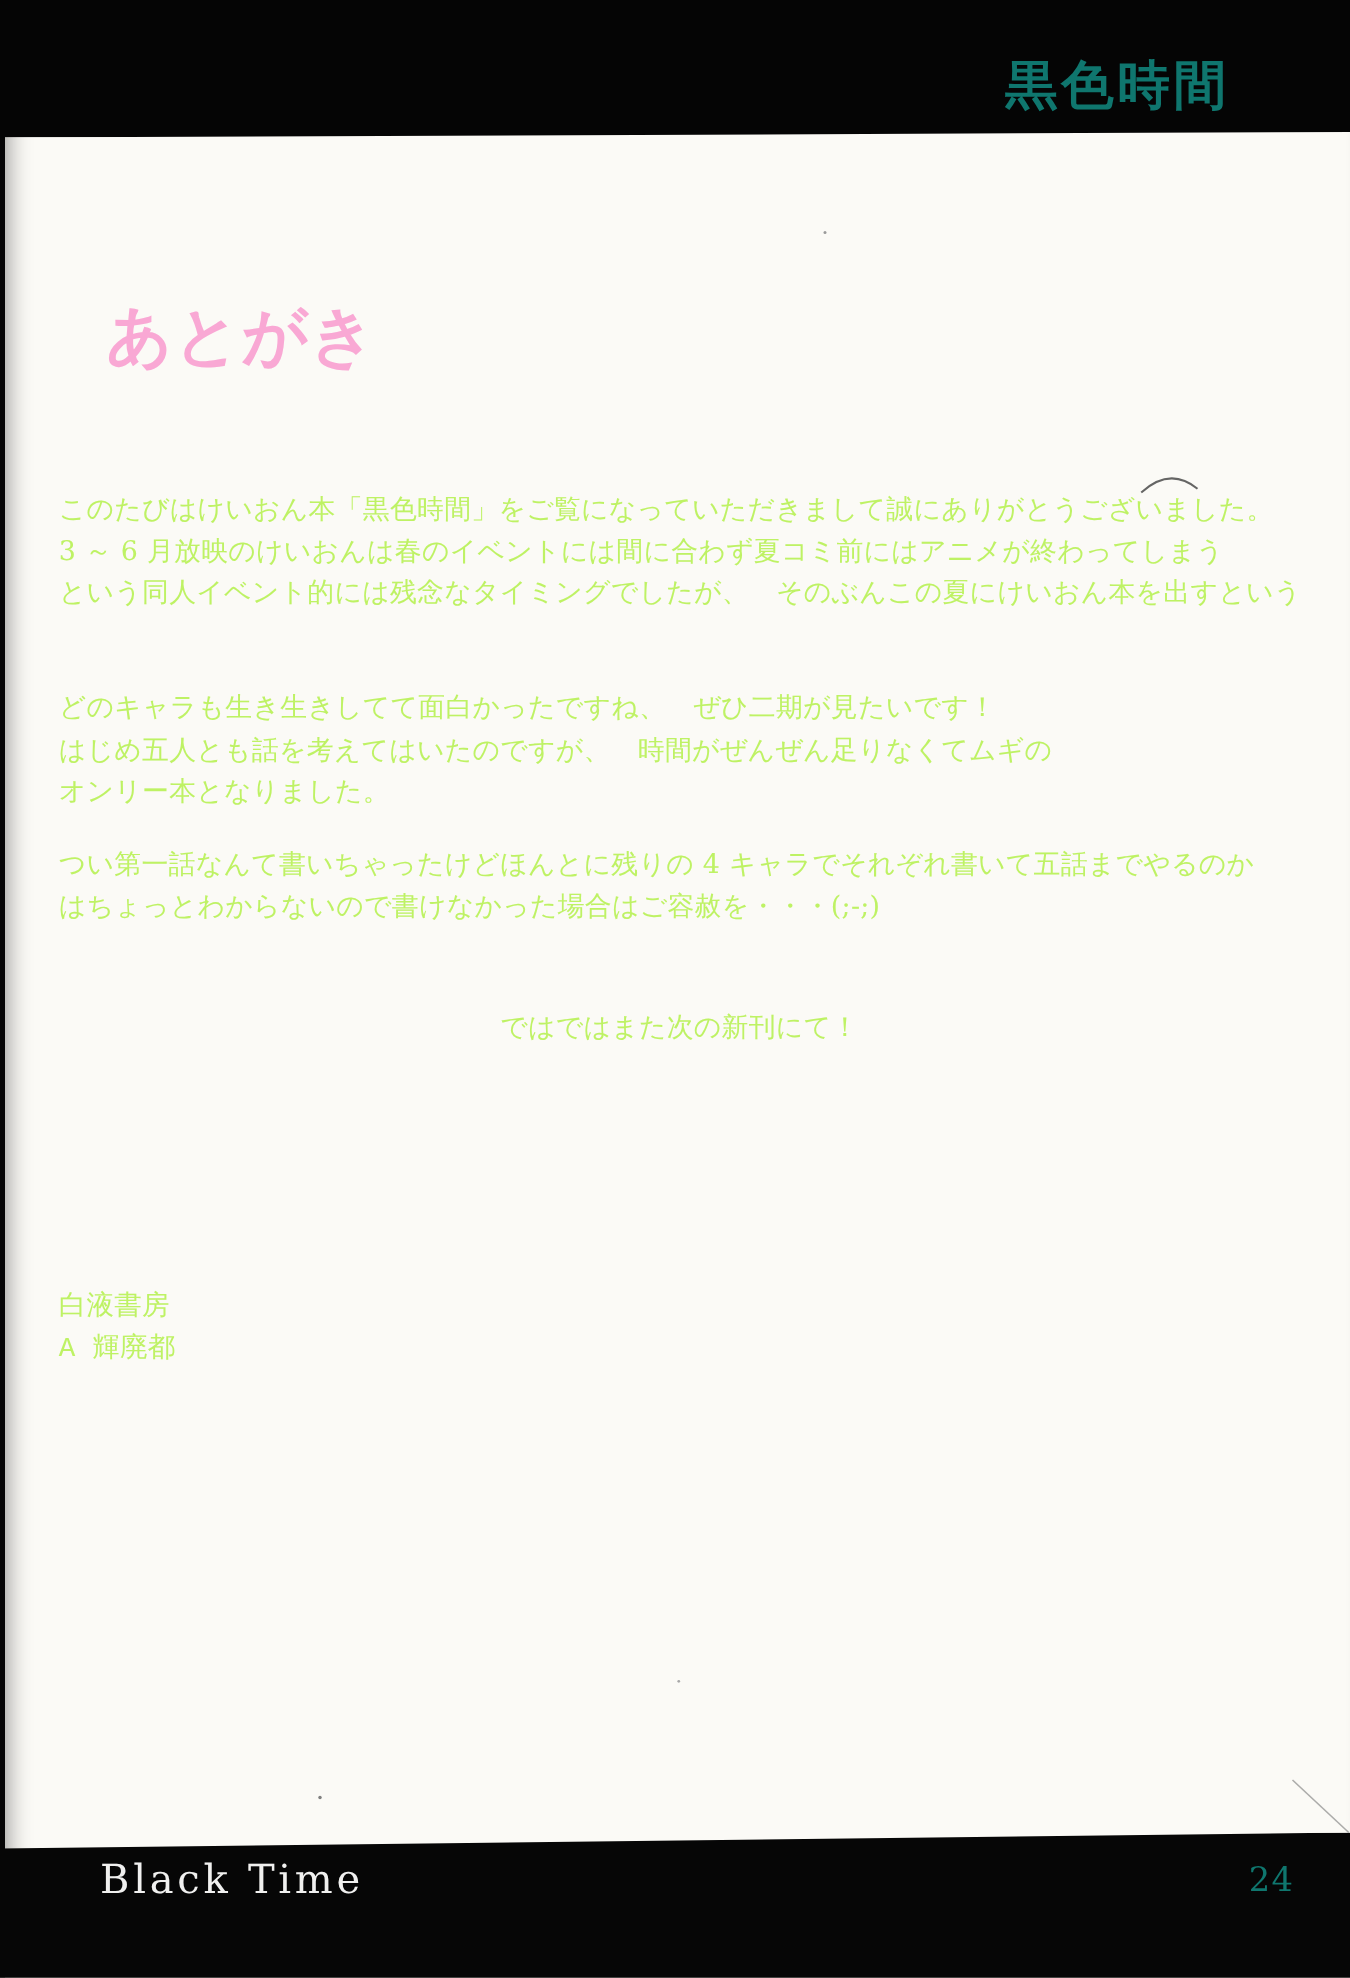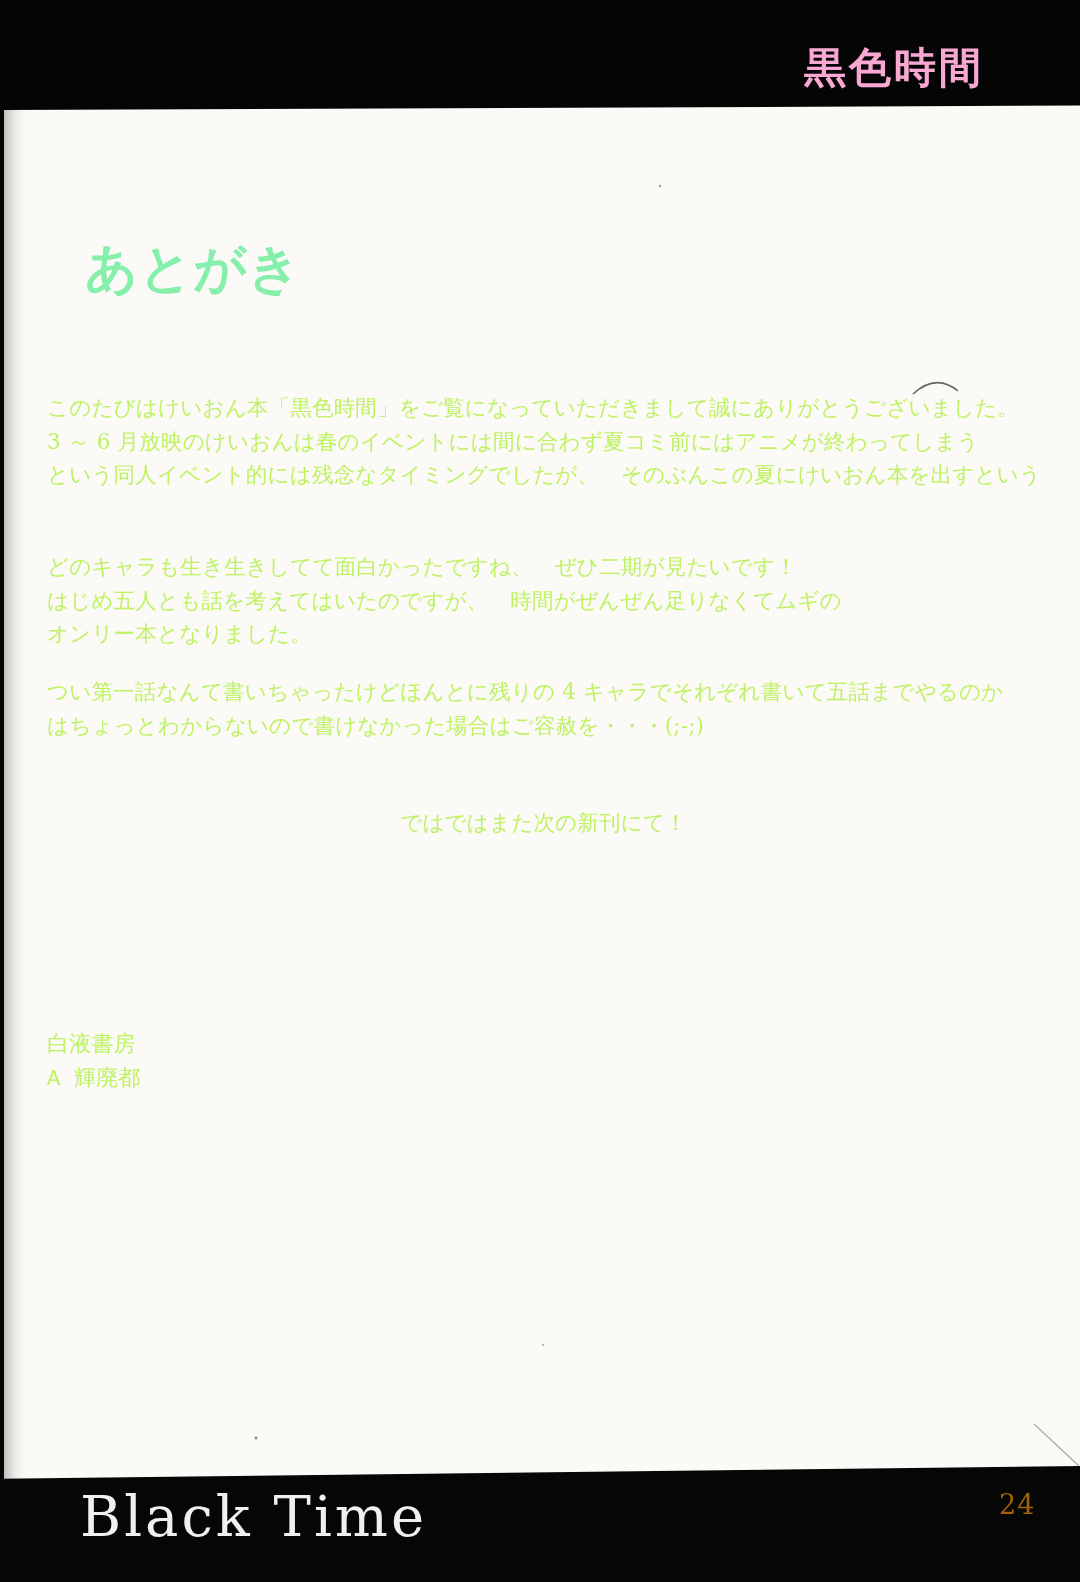--- a/index.html
+++ b/index.html
@@ -18,41 +18,41 @@
                 inset 0 -6px 10px -6px rgba(0,0,0,0.12);
   }
   
   .top-band {
     position:absolute; left:0; top:0; width:1080px; height:110px;
     background:#050505;
     clip-path: polygon(0 0, 100% 0, 100% 96%, 0 100%);
   }
   .book-title {
     position:absolute; right:96px; top:40px;
-    font-size:42px; font-weight:bold; color:#f9a8d4;
+    font-size:42px; font-weight:bold; color:#0f766e;
     letter-spacing:3px; white-space:nowrap;
   }
   
   .bottom-bar {
     position:absolute; left:0; right:0; top:1466px; bottom:0;
     background:#060606;
     clip-path: polygon(0 11%, 100% 0, 100% 100%, 0 100%);
   }
   .footer-title {
     position:absolute; left:80px; top:1484px;
-    font-size:56px; color:#f0f0ef; letter-spacing:3px; white-space:nowrap;
+    font-size:32px; color:#f0f0ef; letter-spacing:3px; white-space:nowrap;
   }
   .page-number {
     position:absolute; left:999px; top:1489px;
-    font-size:27px; color:#a16207; letter-spacing:1px;
+    font-size:27px; color:#0f766e; letter-spacing:1px;
   }
   
   .heading {
     position:absolute; left:85px; top:234px;
-    font-size:52px; font-weight:bold; color:#86efac;
+    font-size:52px; font-weight:bold; color:#f9a8d4;
     letter-spacing:1px; white-space:nowrap;
   }
   .textblock {
     position:absolute; left:47px; right:40px;
     font-size:21.5px; line-height:33.6px; color:#bef264;
     letter-spacing:0.2px;
   }
   .textblock .line { white-space:nowrap; }
   .p1 { top:391px; }
   .p2 { top:550px; }

